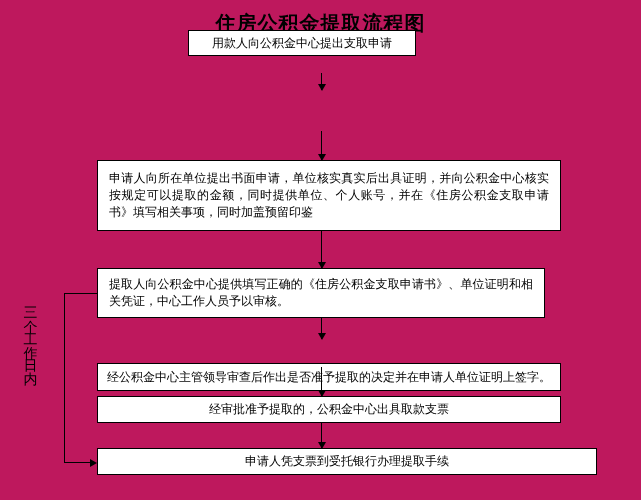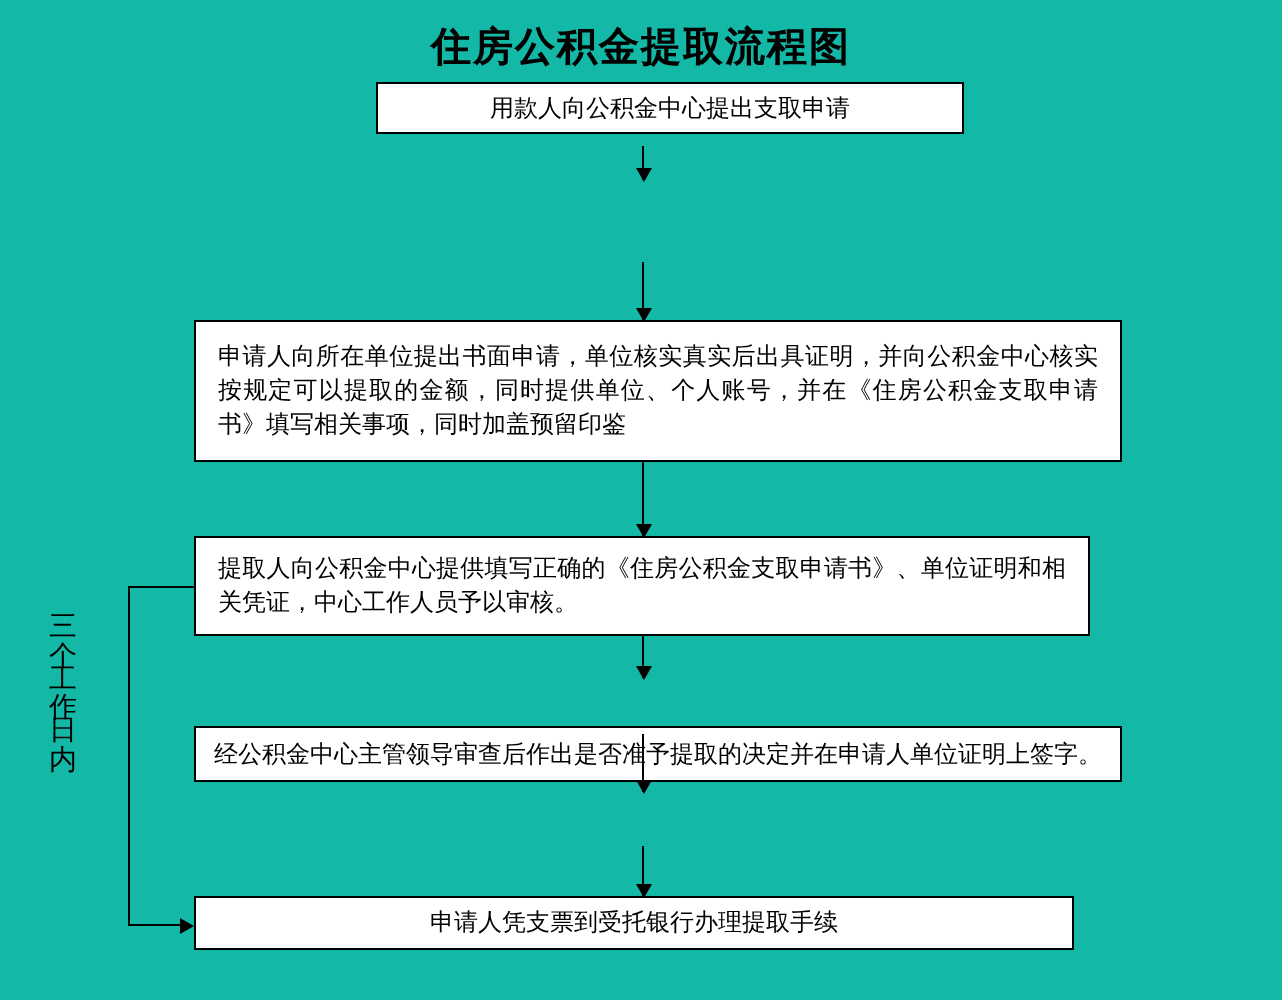--- a/index.html
+++ b/index.html
@@ -4,21 +4,21 @@
 <style>
   * { margin:0; padding:0; box-sizing:border-box; }
   html,body { background:#ffffff; }
   body {
     width:641px; height:500px;
     font-family:"Liberation Serif","DejaVu Serif",serif;
     color:#000;
   }
   .canvas {
     position:relative; width:641px; height:500px;
-    background:#14b8a6; overflow:hidden;
+    background:#be185d; overflow:hidden;
   }
   .title {
     position:absolute; top:10px; left:0; width:100%;
     text-align:center; font-size:20px; font-weight:bold;
     letter-spacing:1px;
   }
   .box {
     position:absolute;
     border:1px solid #000;
     background:#ffffff;
@@ -57,37 +57,38 @@
     font-size:14px; letter-spacing:13px;
   }
 </style>
 </head>
 <body>
 
 <div class="canvas">
 
   <div class="title">住房公积金提取流程图</div>
 
-  <div class="box center" style="left:188px; top:41px; width:294px; height:26px;">用款人向公积金中心提出支取申请</div>
+  <div class="box center" style="left:188px; top:30px; width:228px; height:26px;">用款人向公积金中心提出支取申请</div>
   <div class="varrow" style="left:321px; top:73px; height:17px;"></div>
 
   <div class="varrow" style="left:321px; top:131px; height:29px;"></div>
 
   <div class="box left" style="left:97px; top:160px; width:464px; height:71px;">申请人向所在单位提出书面申请，单位核实真实后出具证明，并向公积金中心核实按规定可以提取的金额，同时提供单位、个人账号，并在《住房公积金支取申请书》填写相关事项，同时加盖预留印鉴</div>
   <div class="varrow" style="left:321px; top:231px; height:37px;"></div>
 
   <div class="box left" style="left:97px; top:268px; width:448px; height:50px;">提取人向公积金中心提供填写正确的《住房公积金支取申请书》、单位证明和相关凭证，中心工作人员予以审核。</div>
   <div class="varrow" style="left:321px; top:318px; height:21px;"></div>
 
   <div class="box center" style="left:97px; top:339px; width:464px; height:28px;margin-top:24px;">经公积金中心主管领导审查后作出是否准予提取的决定并在申请人单位证明上签字。</div>
   <div class="varrow" style="left:321px; top:367px; height:29px;"></div>
 
+  <div class="box center" style="left:97px; top:396px; width:464px; height:27px;">经审批准予提取的，公积金中心出具取款支票</div>
   <div class="varrow" style="left:321px; top:423px; height:25px;"></div>
 
-  <div class="box center" style="left:97px; top:448px; width:440px; height:27px;">申请人凭支票到受托银行办理提取手续</div>
+  <div class="box center" style="left:97px; top:448px; width:500px; height:27px;">申请人凭支票到受托银行办理提取手续</div>
 
   <div class="hline" style="left:64px; top:293px; width:33px;"></div>
   <div class="hline" style="left:64px; top:293px; width:0; height:169px; border-top:none; border-left:1px solid #000;"></div>
   <div class="hline rarrow" style="left:64px; top:462px; width:26px;"></div>
 
   <div class="vlabel">三个工作日内</div>
 
 </div>
 
 </body></html>

